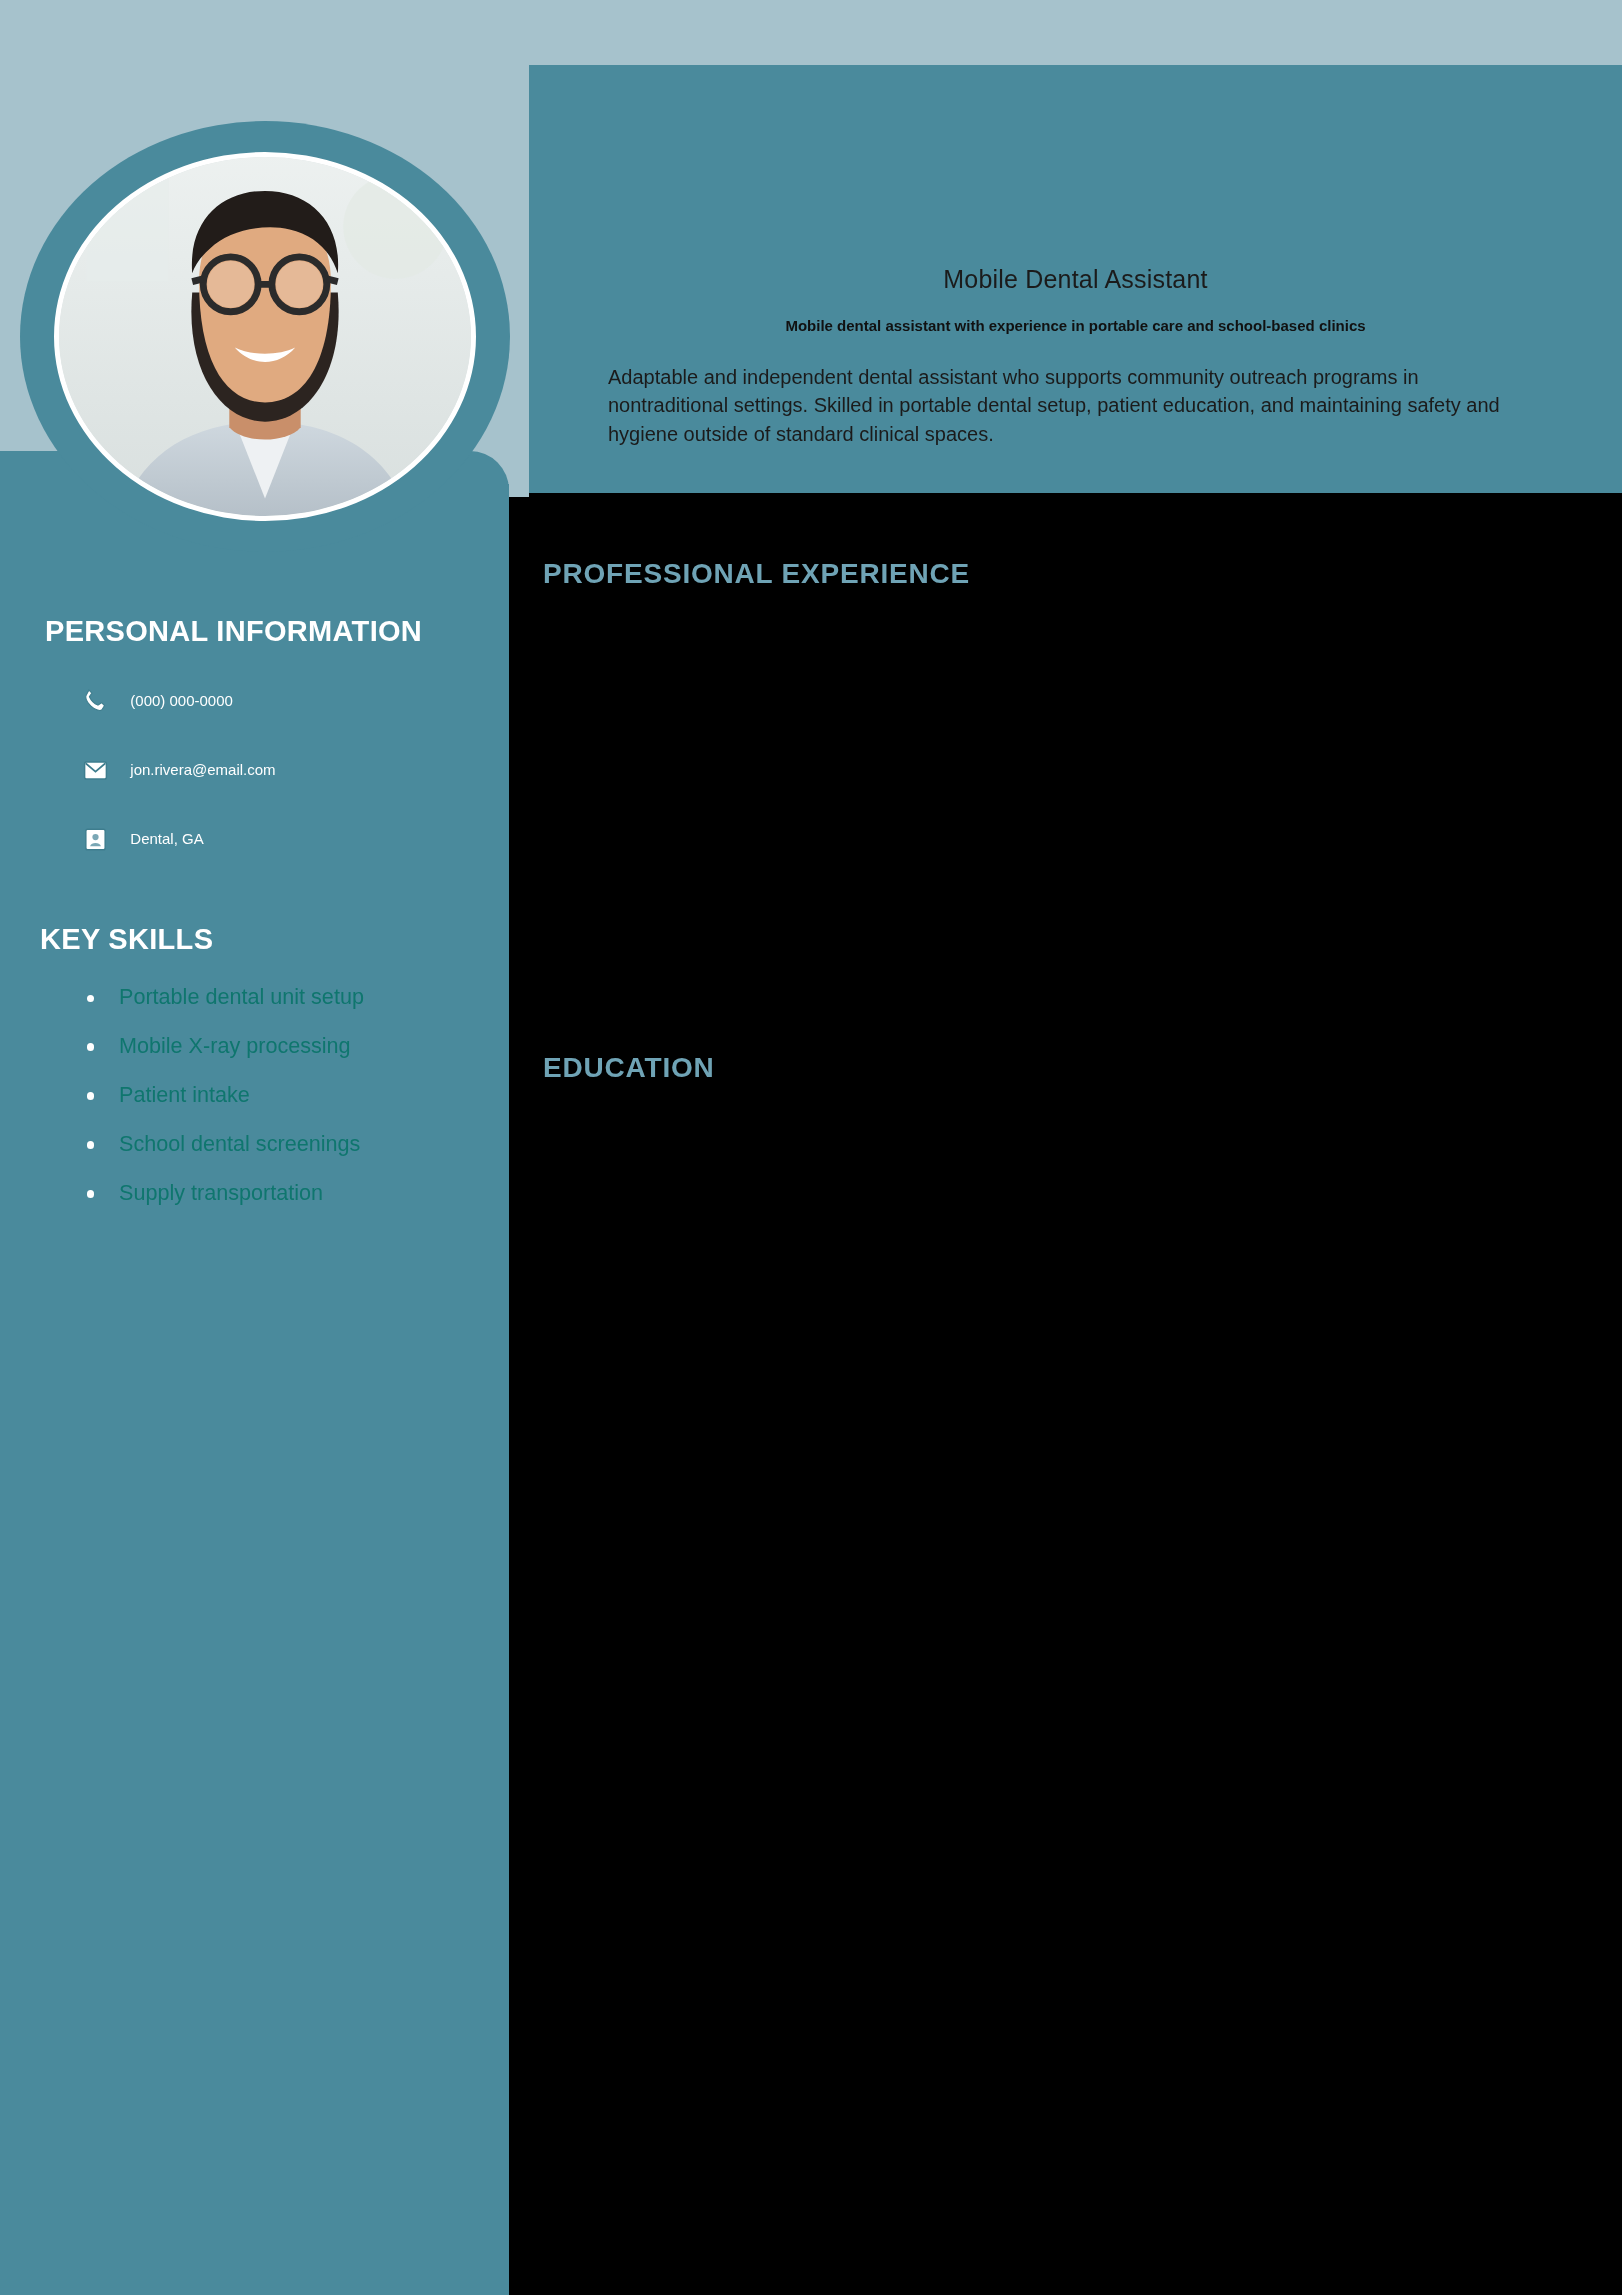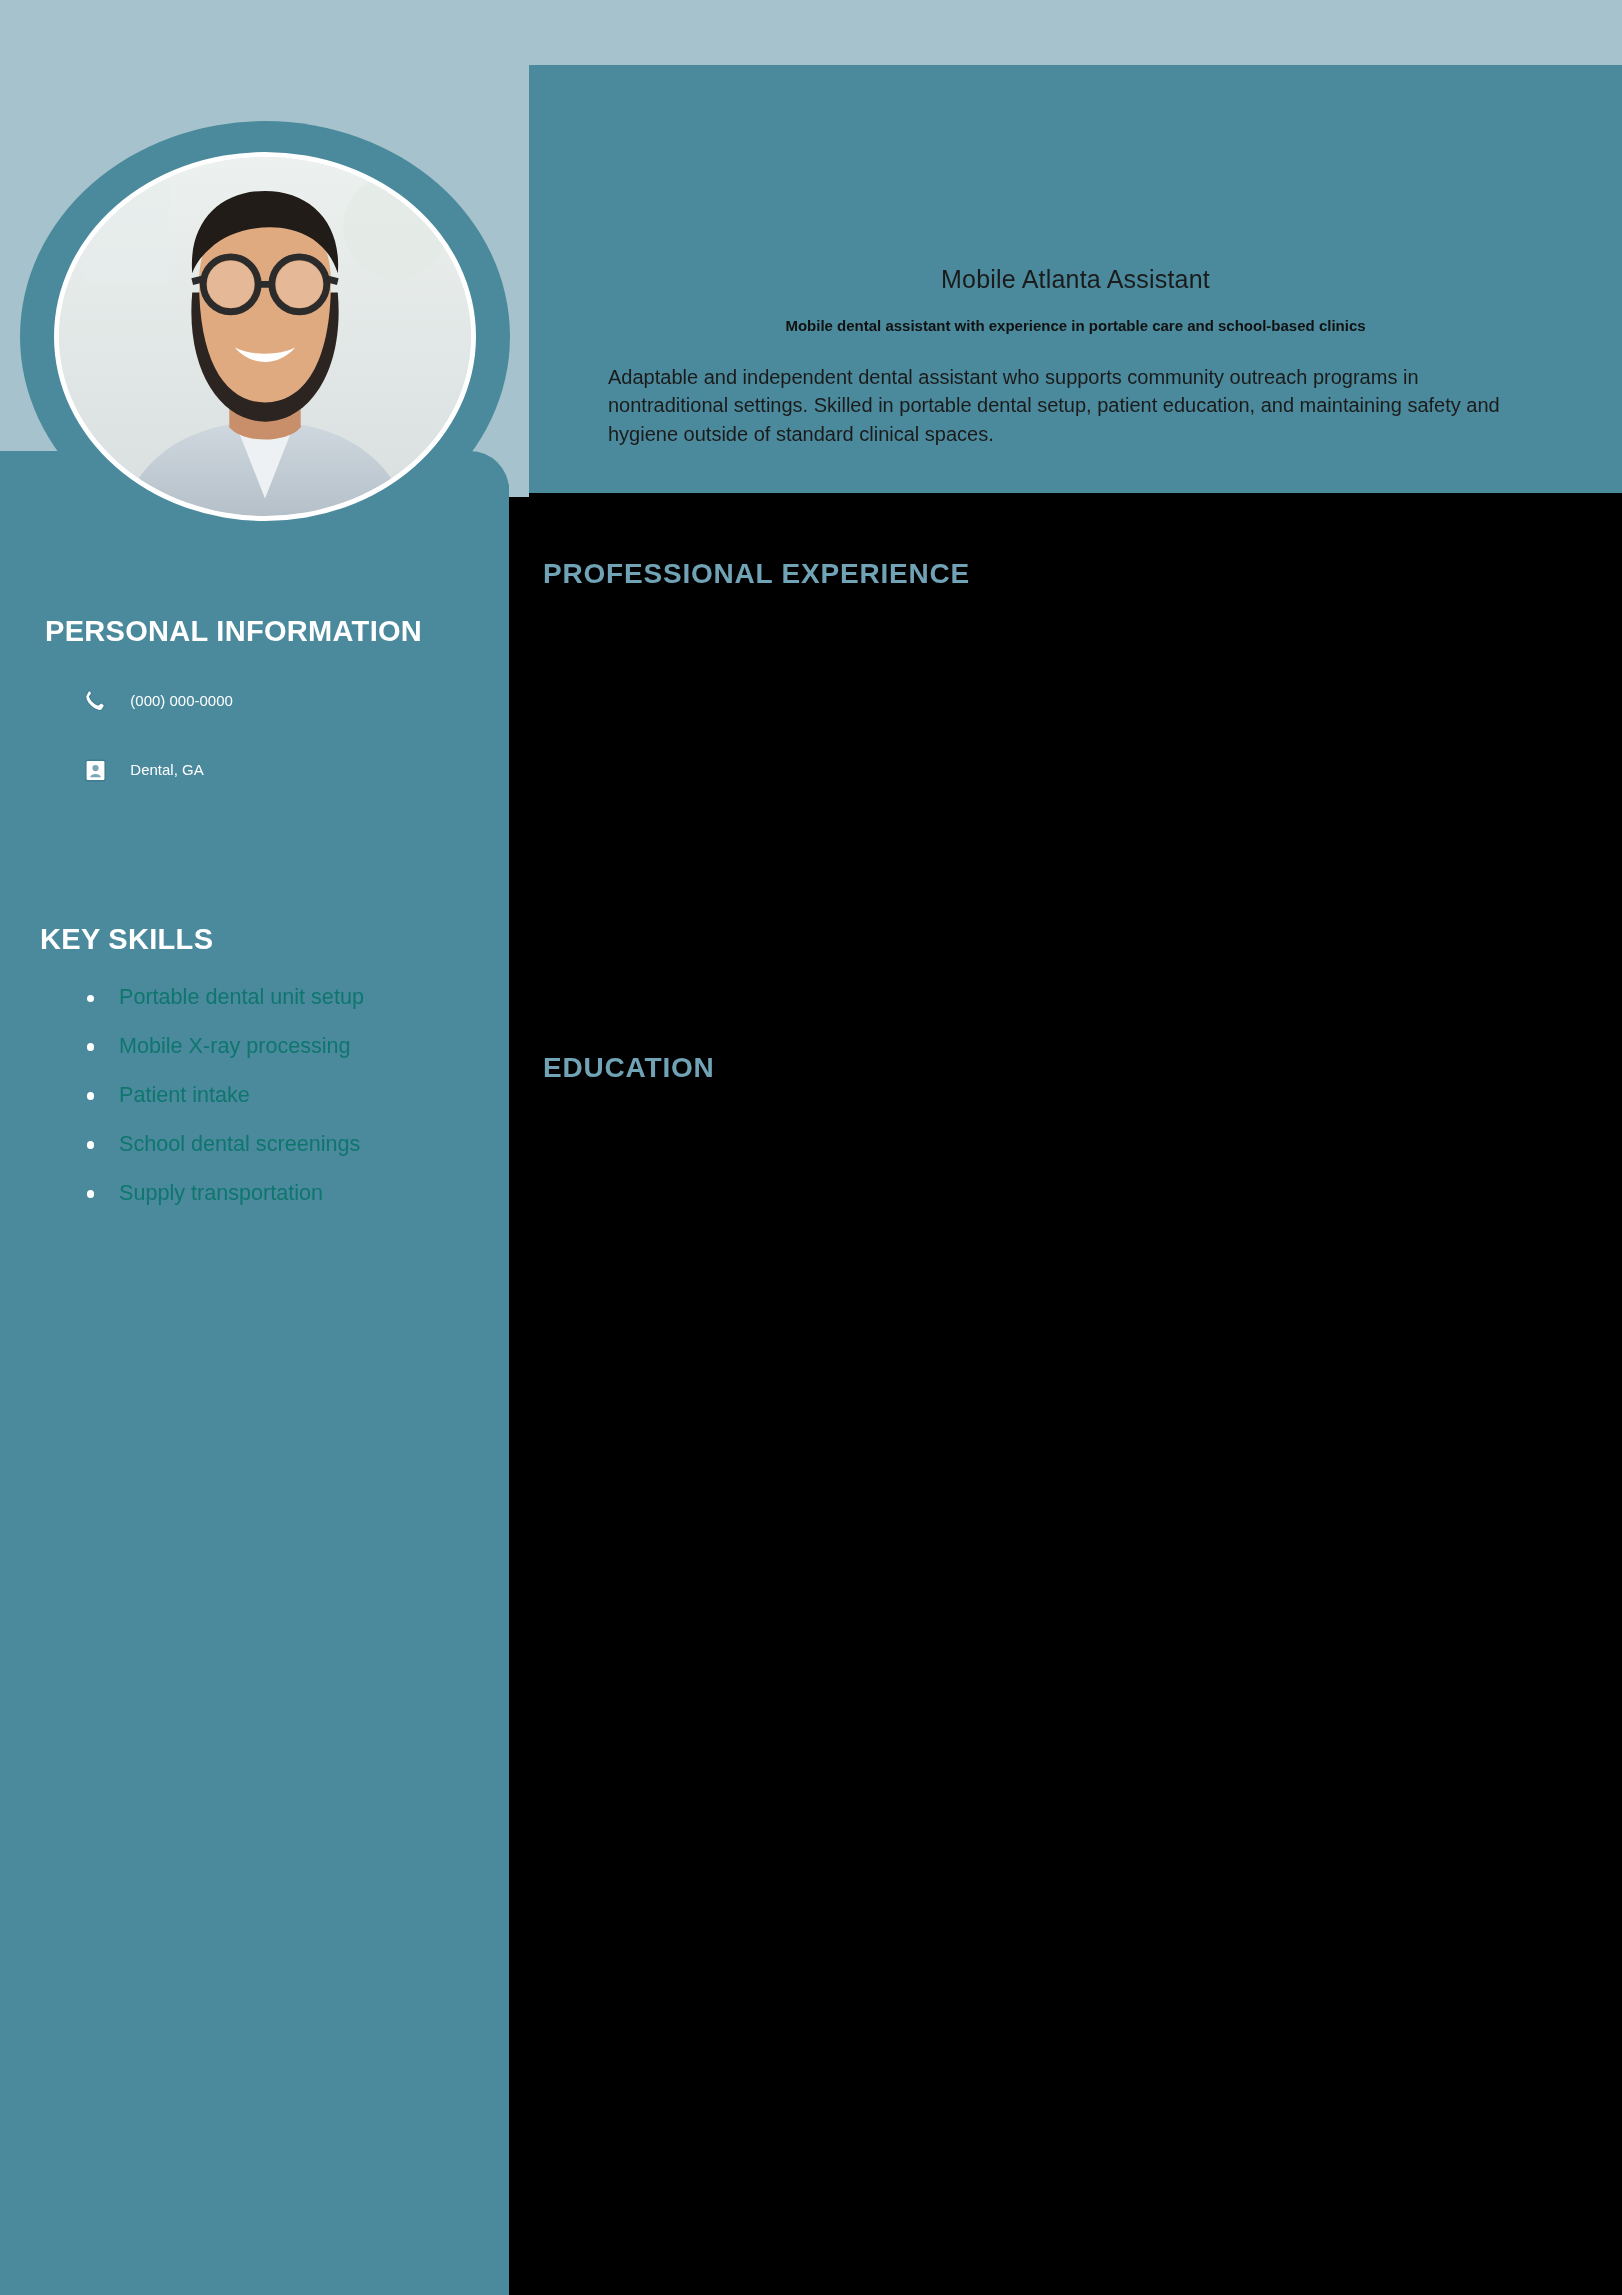--- a/index.html
+++ b/index.html
@@ -224,21 +224,21 @@
 </head>
 <body>
 
 <div class="page">
 
   <div class="top-left-band"></div>
   <div class="top-right-band"></div>
 
   <div class="header-band"></div>
 
-  <div class="job-title">Mobile Atlanta Assistant</div>
+  <div class="job-title">Mobile Dental Assistant</div>
   <div class="headline">Mobile dental assistant with experience in portable care and school-based clinics</div>
   <div class="summary">Adaptable and independent dental assistant who supports community outreach programs in nontraditional settings. Skilled in portable dental setup, patient education, and maintaining safety and hygiene outside of standard clinical spaces.</div>
 
   <div class="sidebar-rounding"></div>
   <div class="sidebar"></div>
 
   <div class="photo-wrap">
     <div class="photo-outer"></div>
     <div class="photo-ring">
       <div class="photo-inner">
@@ -291,20 +291,29 @@
       <span class="contact-icon">
         <svg width="29" height="29" viewBox="0 0 24 24" aria-hidden="true">
           <path d="M6.6 2.5 L9 5 L7 8 C8.3 11 11 13.7 14 15 L17 13 L19.5 15.4 L17.2 19 C15.8 20 12 19.4 8 15.6 C4 11.8 3.3 8 4.4 6.6 Z" fill="#ffffff" stroke="#3e7d8e" stroke-width="0.9"></path>
         </svg>
       </span>
       <span class="contact-text">(000) 000-0000</span>
     </div>
     <div class="contact-row">
       <span class="contact-icon">
         <svg width="29" height="29" viewBox="0 0 24 24" aria-hidden="true">
+          <rect x="3" y="5" width="18" height="14" rx="1.5" fill="#ffffff" stroke="#3e7d8e" stroke-width="1.2"></rect>
+          <path d="M3.8 6 L12 13 L20.2 6" fill="none" stroke="#3e7d8e" stroke-width="1.4"></path>
+        </svg>
+      </span>
+      <span class="contact-text">jon.rivera@email.com</span>
+    </div>
+    <div class="contact-row">
+      <span class="contact-icon">
+        <svg width="29" height="29" viewBox="0 0 24 24" aria-hidden="true">
           <rect x="4" y="3.5" width="16" height="17" rx="1.5" fill="#ffffff" stroke="#3e7d8e" stroke-width="1.2"></rect>
           <circle cx="12" cy="10" r="2.6" fill="#7aa7b5"></circle>
           <path d="M7.5 17.5 C8.5 14 15.5 14 16.5 17.5 Z" fill="#7aa7b5"></path>
         </svg>
       </span>
       <span class="contact-text">Dental, GA</span>
     </div>
   </div>
 
   <h2 class="side-heading skills-heading">KEY SKILLS</h2>

